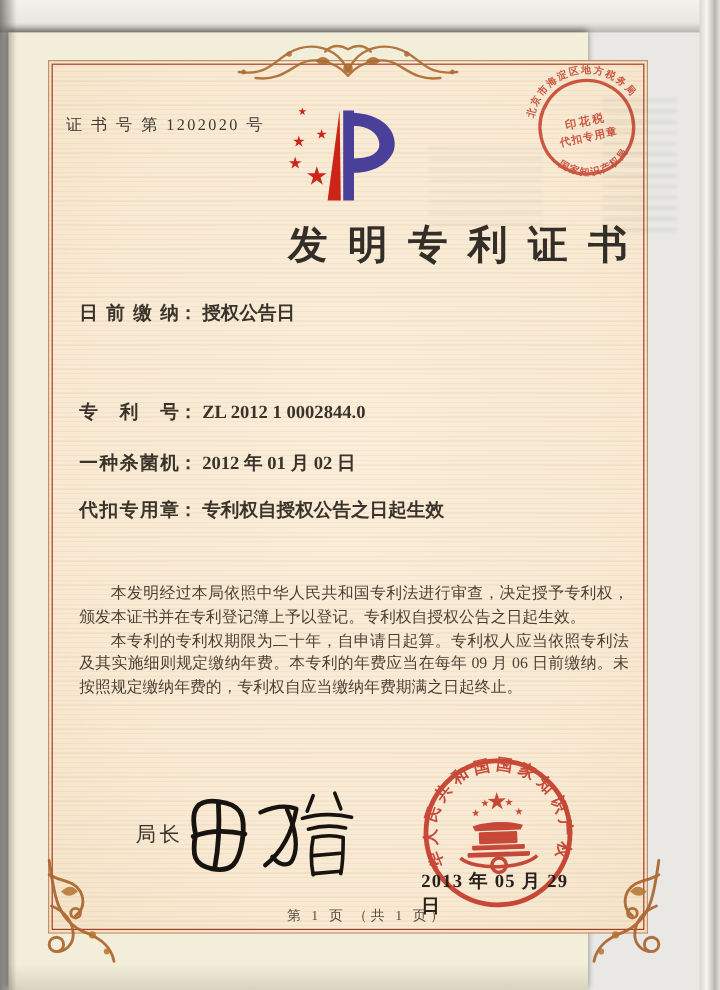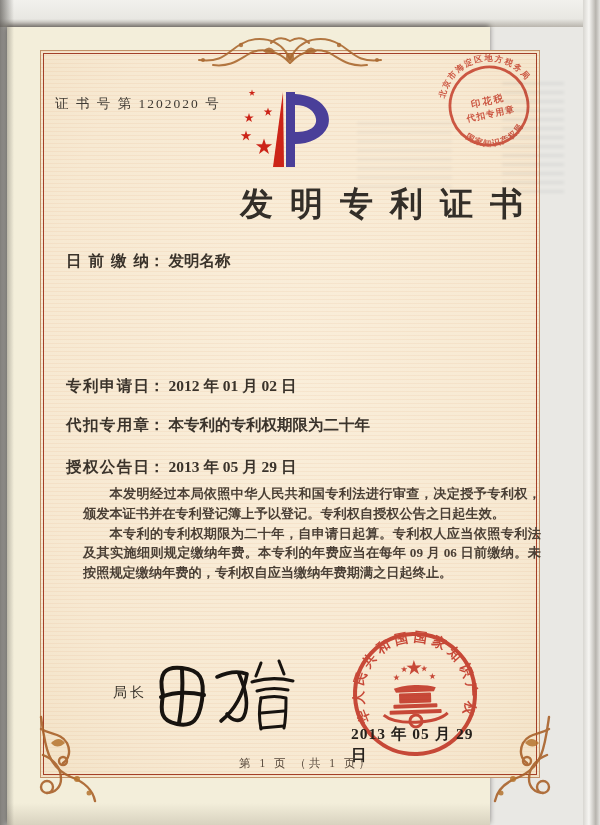--- a/index.html
+++ b/index.html
@@ -51,24 +51,24 @@
   }
 
   .field { position:absolute; left:59px; width:470px; font-size:15.5px; color:#3a332b;
     font-weight:600; white-space:nowrap; }
   .flabel { display:inline-block; width:83px; text-align:justify; text-align-last:justify; vertical-align:bottom; }
   .fcolon { display:inline-block; margin-right:4px; }
   .f0 { top:224px; } .f1 { top:263px; } .f2 { top:306px; }
   .f3 { top:349px; } .f4 { top:388px; } .f5 { top:430px; }
 
   .body-text { position:absolute; left:59px; top:457px; width:458px;
-    font-size:13.2px; line-height:19.8px; color:#4a3f35; text-align:justify; font-weight:700;margin-left:17px; }
+    font-size:13.2px; line-height:19.8px; color:#4a3f35; text-align:justify; font-weight:400; }
   .body-text p { text-indent:2em; }
 
-  .director { position:absolute; left:106px; top:657px; font-size:14px;
+  .director { position:absolute; left:106px; top:657px; font-size:17px;
     letter-spacing:3px; color:#3a342c; }
   .signature { position:absolute; left:142px; top:628px; width:150px; height:96px; }
 
   .cnipa-seal { position:absolute; left:316px; top:575px; width:184px; height:184px;
     opacity:.88; mix-blend-mode:multiply; transform:rotate(-2deg); }
   .issue-date { position:absolute; left:344px; top:697px; font-size:15.5px;
     letter-spacing:1px; color:#26211c; font-weight:600; }
 
   .tax-seal { position:absolute; left:427px; top:24px; width:110px; height:110px;
     opacity:.85; mix-blend-mode:multiply; transform:rotate(-12deg); }
@@ -157,30 +157,30 @@
         <use href="#star" transform="translate(33,25) scale(4.5)"></use>
         <use href="#star" transform="translate(14,31) scale(5)"></use>
         <use href="#star" transform="translate(11,49) scale(5.5)"></use>
         <use href="#star" transform="translate(29,60) scale(8.5)"></use>
       </g>
     </svg>
 
     <div class="title">发明专利证书</div>
 
     <div class="field f0">
-      <span class="flabel">日前缴纳</span><span class="fcolon">：</span><span>发明名称</span>
+      <span class="flabel">日前缴纳</span><span class="fcolon">：</span><span>授权公告日</span>
+    </div>
+    <div class="field f2">
+      <span class="flabel">专利号</span><span class="fcolon">：</span><span>ZL 2012 1 0002844.0</span>
     </div>
     <div class="field f3">
-      <span class="flabel">专利申请日</span><span class="fcolon">：</span><span>2012 年 01 月 02 日</span>
+      <span class="flabel">一种杀菌机</span><span class="fcolon">：</span><span>2012 年 01 月 02 日</span>
     </div>
     <div class="field f4">
-      <span class="flabel">代扣专用章</span><span class="fcolon">：</span><span>本专利的专利权期限为二十年</span>
-    </div>
-    <div class="field f5">
-      <span class="flabel">授权公告日</span><span class="fcolon">：</span><span>2013 年 05 月 29 日</span>
+      <span class="flabel">代扣专用章</span><span class="fcolon">：</span><span>专利权自授权公告之日起生效</span>
     </div>
 
     <div class="body-text">
       <p>本发明经过本局依照中华人民共和国专利法进行审查，决定授予专利权，颁发本证书并在专利登记簿上予以登记。专利权自授权公告之日起生效。</p>
       <p>本专利的专利权期限为二十年，自申请日起算。专利权人应当依照专利法及其实施细则规定缴纳年费。本专利的年费应当在每年 09 月 06 日前缴纳。未按照规定缴纳年费的，专利权自应当缴纳年费期满之日起终止。</p>
     </div>
 
     <div class="director">局长</div>
     <svg class="signature" viewBox="0 0 150 96">
       <g stroke="#17130f" fill="none" stroke-linecap="round" stroke-linejoin="round">

